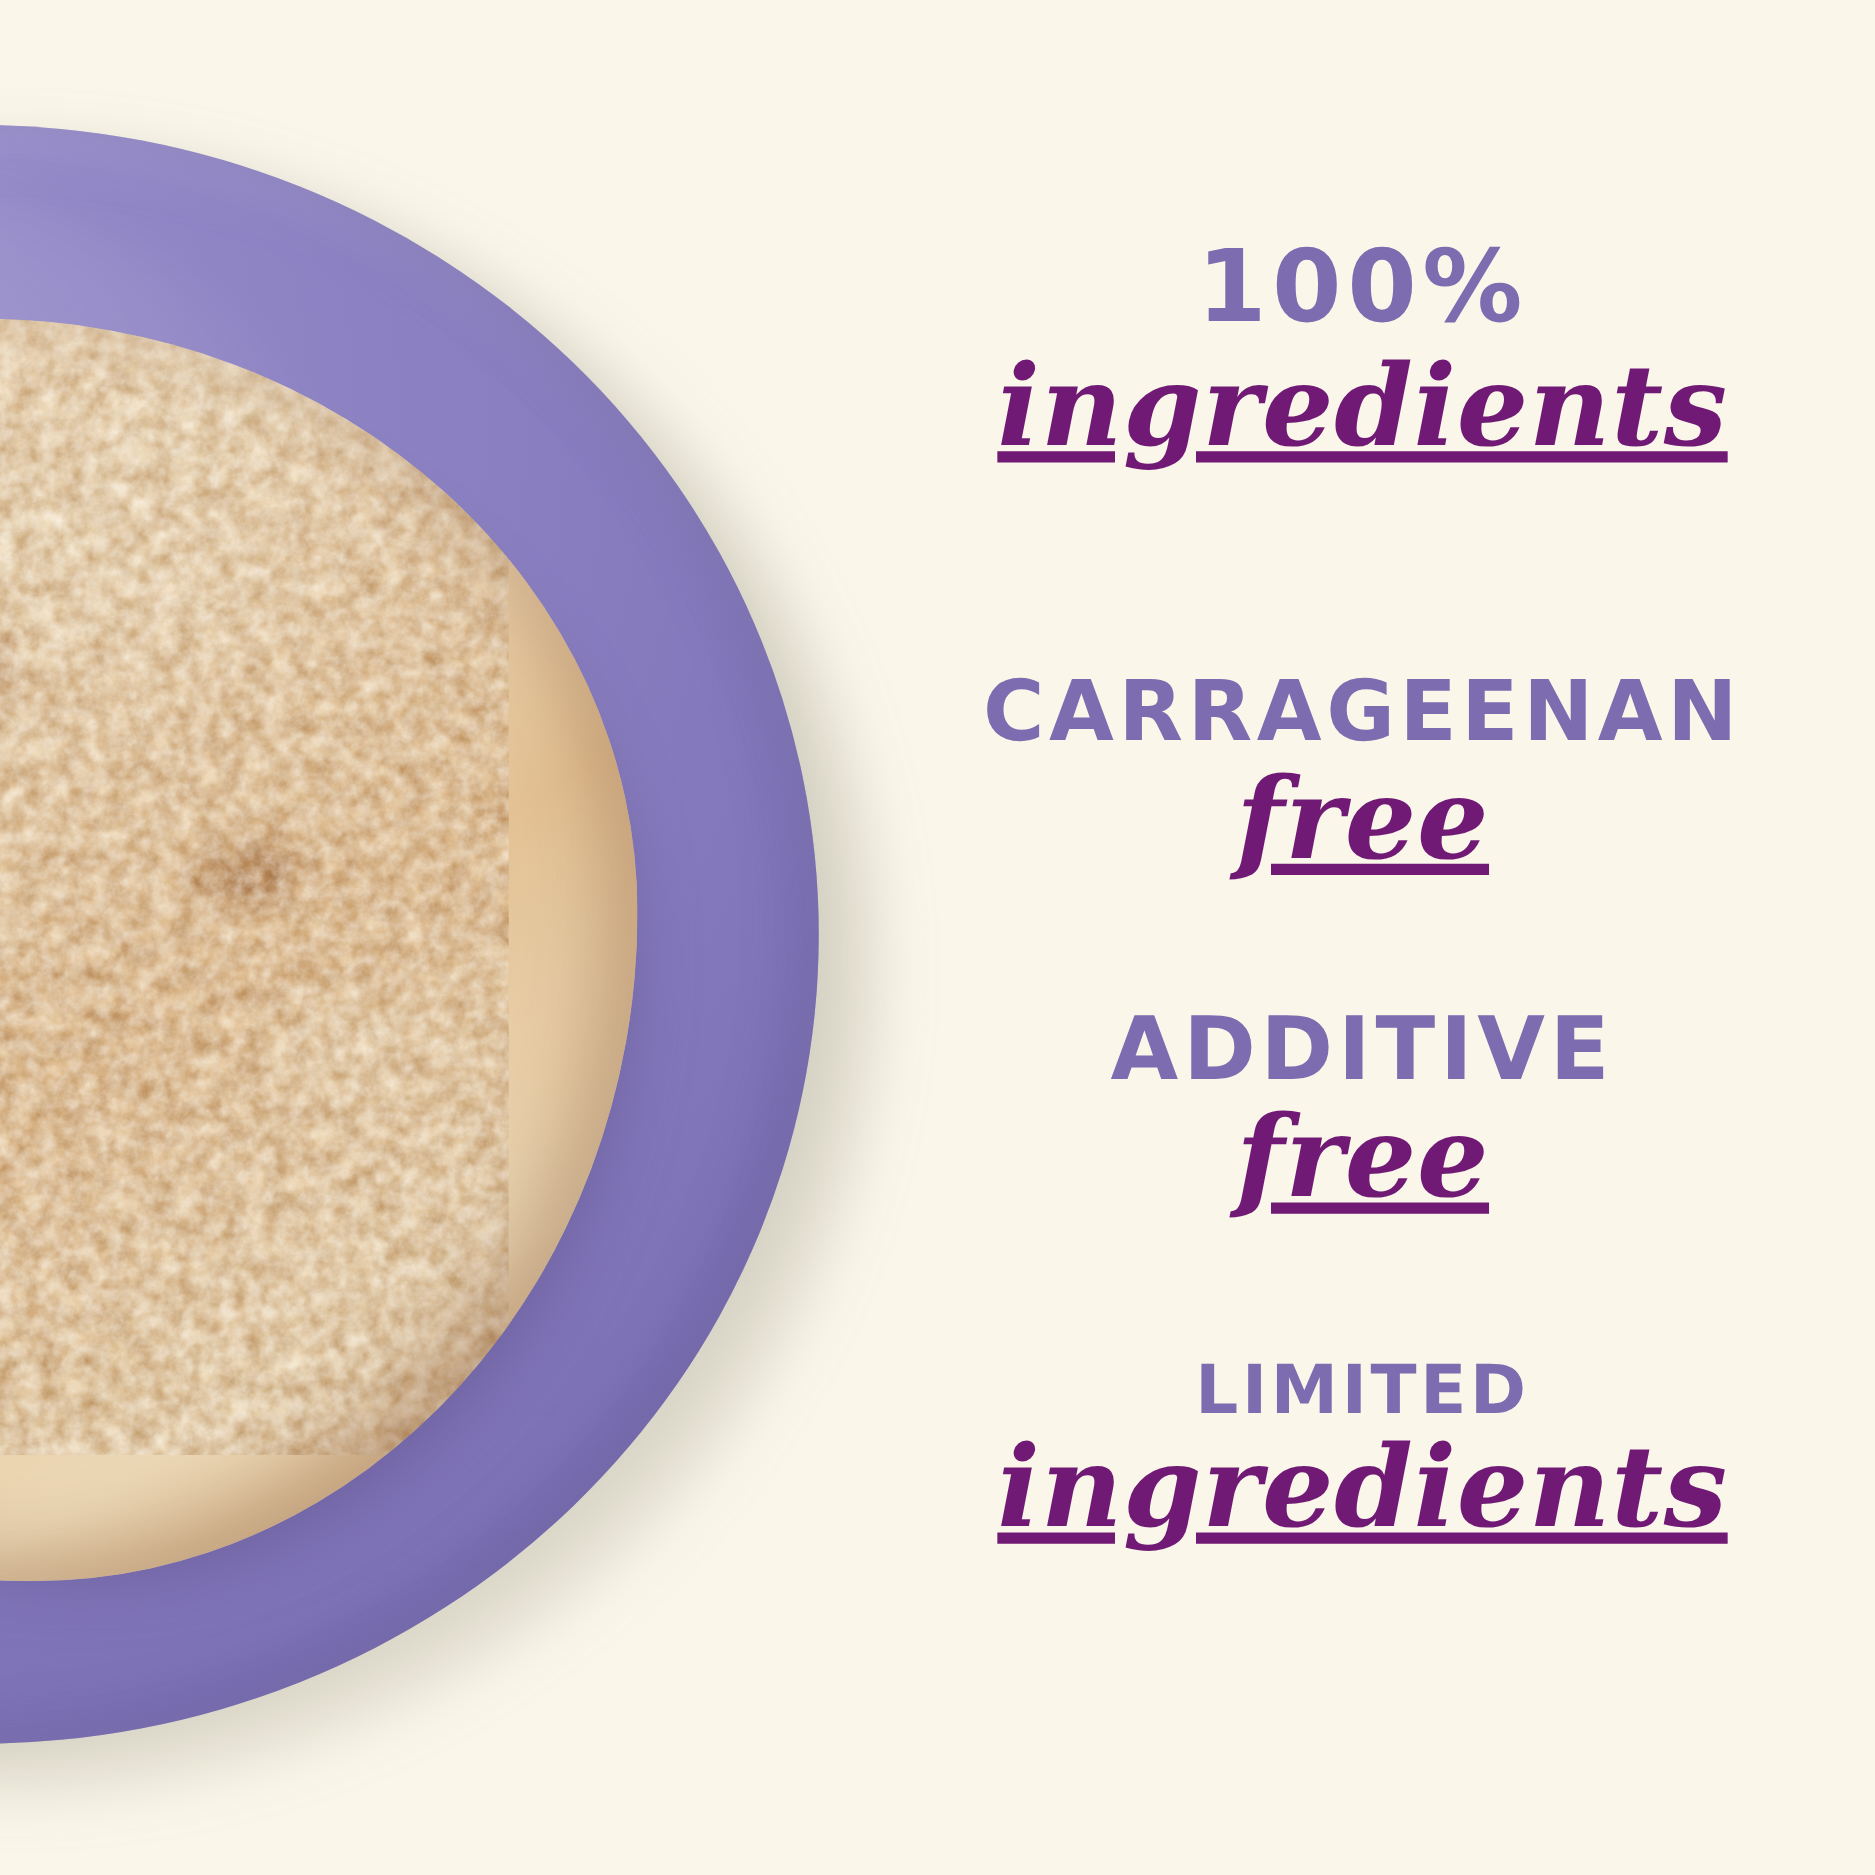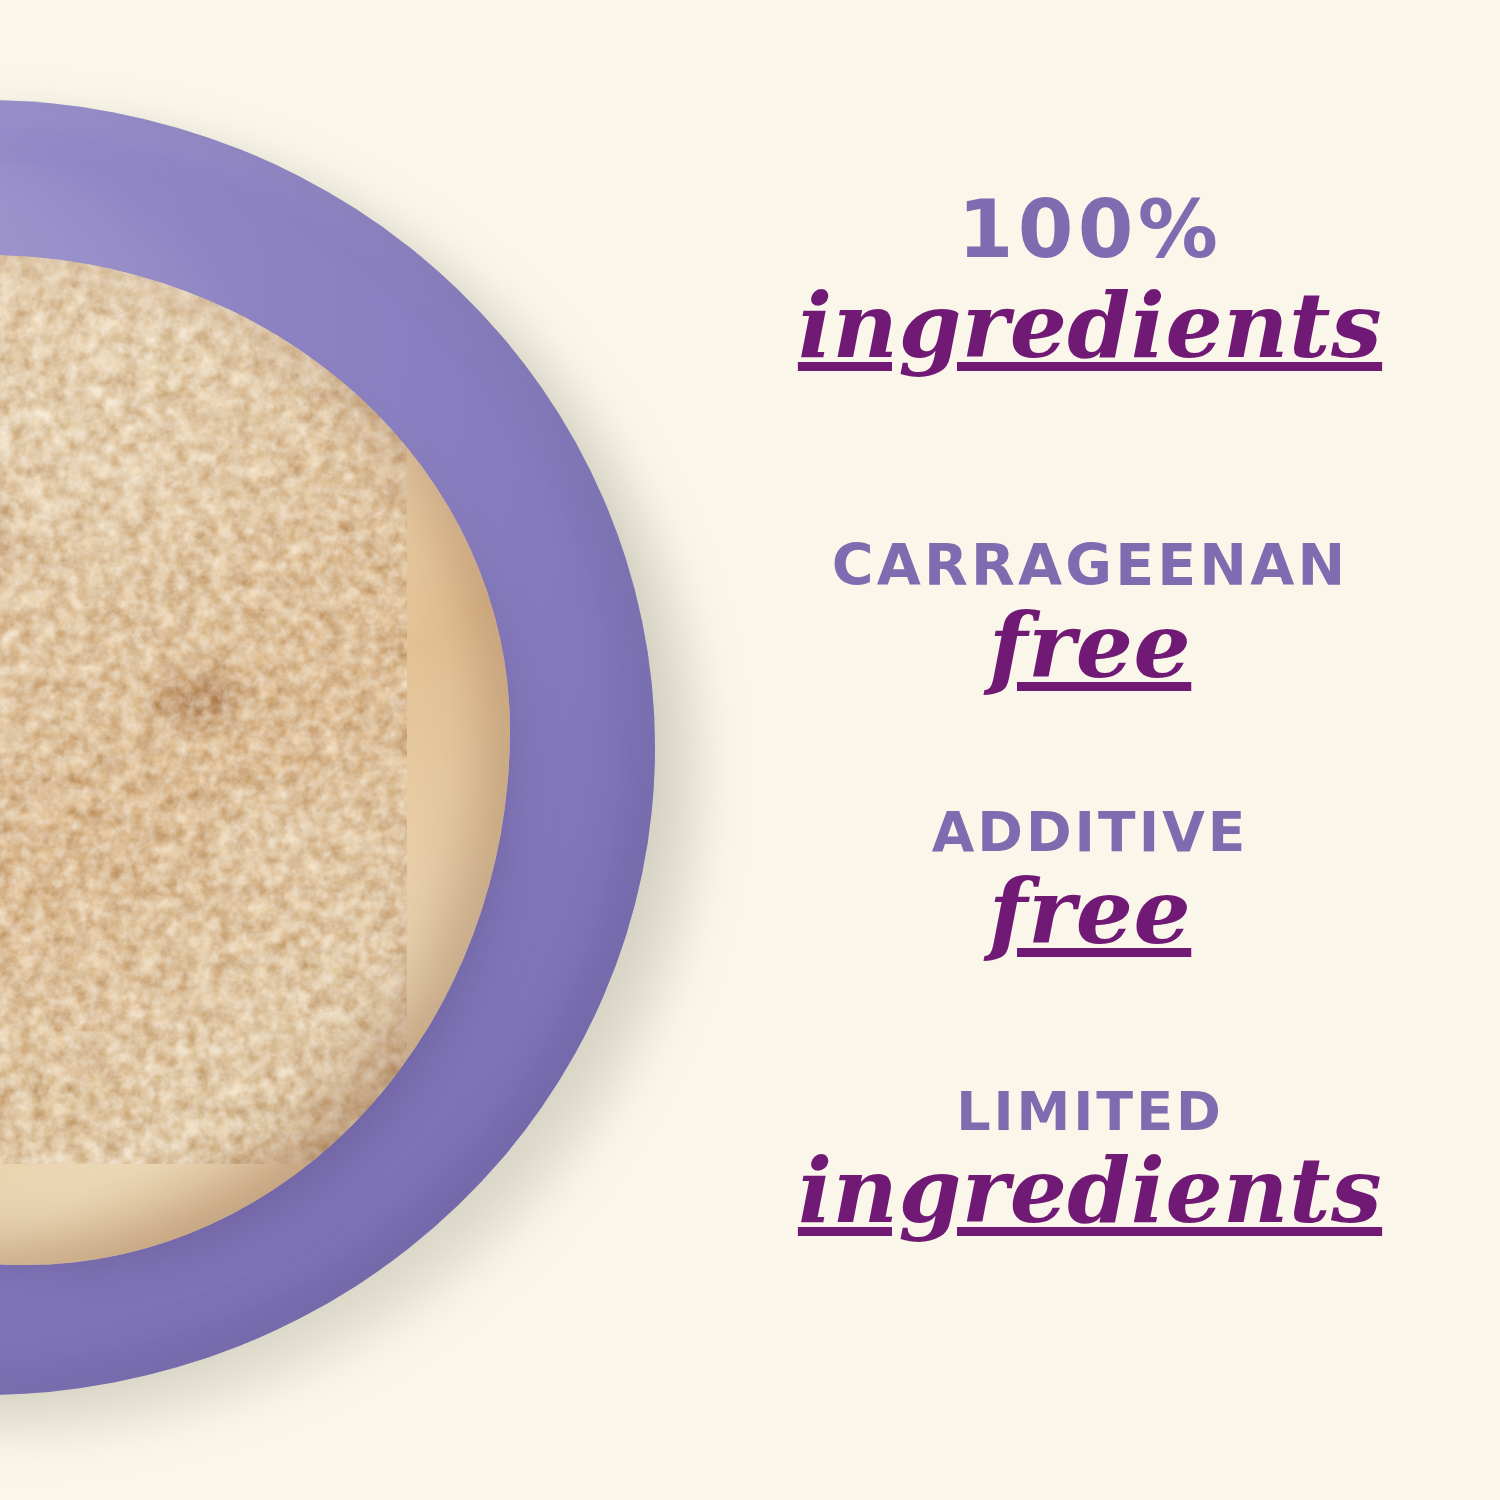--- a/index.html
+++ b/index.html
@@ -175,25 +175,25 @@
     white-space: nowrap;
     text-decoration: underline;
   }
 
   #claim-0 { top: 192px; }
   #claim-0 .claim-top { font-size: 80px; }
   #claim-0 .claim-top .l2 { display: block; margin-top: 6px; }
   #claim-0 .claim-sub { font-size: 90px; margin-top: 12px; }
 
   #claim-1 { top: 538px; }
-  #claim-1 .claim-top { font-size: 57px; }
+  #claim-1 .claim-top { font-size: 67px; }
   #claim-1 .claim-sub { font-size: 90px; margin-top: 8px; }
 
   #claim-2 { top: 806px; }
-  #claim-2 .claim-top { font-size: 55px; }
+  #claim-2 .claim-top { font-size: 70px; }
   #claim-2 .claim-sub { font-size: 90px; margin-top: 8px; }
 
   #claim-3 { top: 1086px; }
   #claim-3 .claim-top { font-size: 54px; }
   #claim-3 .claim-sub { font-size: 90px; margin-top: 8px; }
 </style>
 </head>
 <body>
 
 <div id="stage">

